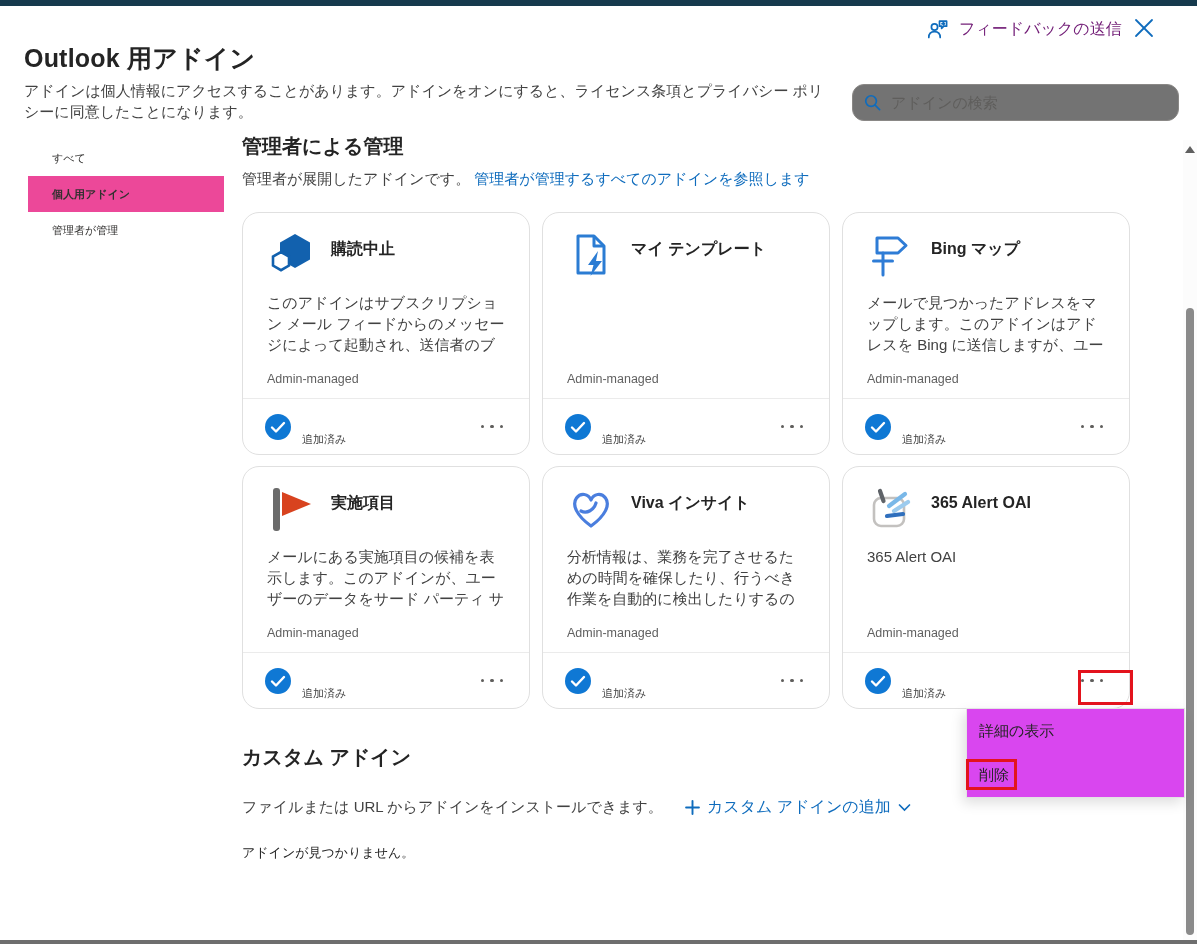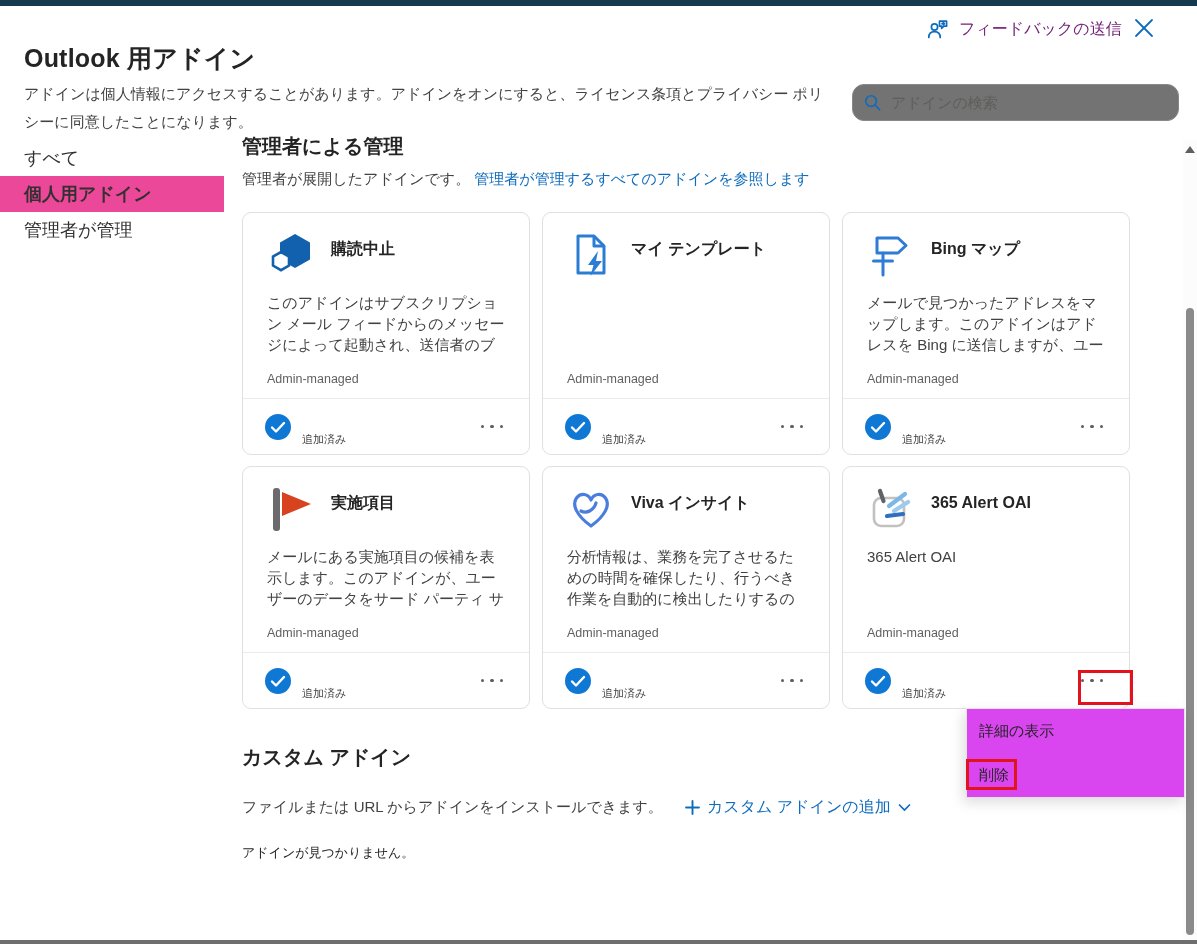--- a/index.html
+++ b/index.html
@@ -9,42 +9,42 @@
     font-family:"Liberation Sans", sans-serif; color:#242424;
   }
   .topbar { position:absolute; left:0; top:0; width:1197px; height:6px; background:#163a4d; }
   .bottom-line { position:absolute; left:0; bottom:0; width:1197px; height:4px; background:#6e6e6e; }
 
   
   .feedback { position:absolute; left:926px; top:17px; display:flex; align-items:center; gap:9px;
               font-size:16px; color:#701a75; cursor:pointer; }
   .close-btn { position:absolute; left:1131px; top:16px; width:26px; height:26px; background:none; border:none; cursor:pointer; }
   .page-title { position:absolute; left:24px; top:42px; font-size:25px; font-weight:600; letter-spacing:.2px; }
-  .page-desc { position:absolute; left:24px; top:80px; width:814px; font-size:15px; line-height:28px; color:#424242; }
+  .page-desc { position:absolute; left:24px; top:80px; width:814px; font-size:15px; line-height:21px; color:#424242; }
   .search-box { position:absolute; left:852px; top:84px; width:327px; height:37px;
                 border:1px solid #8a8886; border-radius:12px; display:flex; align-items:center;
                 gap:9px; padding:0 10px; background:#737373; }
   .search-box input { flex:1; border:none; outline:none; font-size:15px; font-family:inherit; color:#242424; background:transparent; }
   .search-box input::placeholder { color:#5f5e5c; opacity:1; }
 
   
   .sidebar { position:absolute; left:0; top:140px; width:224px; }
   .side-item { height:36px; display:flex; align-items:center; padding-left:24px;
-               font-size:18px; color:#323130; cursor:pointer; }
+               font-size:11px; color:#323130; cursor:pointer;margin-left:28px; }
   .side-item.selected { background:#ec4899; font-weight:700; }
 
   
   .section-heading { position:absolute; left:242px; top:133px; font-size:20px; font-weight:600; }
   .section-sub { position:absolute; left:242px; top:170px; font-size:15px; color:#424242; white-space:nowrap; }
   .inline-link { color:#0f6cbd; cursor:pointer; text-decoration:none; }
 
   .grid { position:absolute; left:242px; top:212px; display:grid;
           grid-template-columns:repeat(3,288px); gap:11px 12px; }
   .card { position:relative; width:288px; height:243px; background:#fff;
-          border:1px solid #e0e0e0; border-radius:9px; }
+          border:1px solid #e0e0e0; border-radius:17px; }
   .card-icon { position:absolute; left:24px; top:18px; width:48px; height:48px; }
   .card-title { position:absolute; left:88px; top:25px; width:185px; font-size:16px; font-weight:700; line-height:21px; color:#242424; }
   .card-desc { position:absolute; left:24px; top:79px; width:242px; font-size:15px; line-height:21px;
                color:#424242; max-height:65px; overflow:hidden; }
   .card-managed { position:absolute; left:24px; top:159px; font-size:12.5px; color:#616161; }
   .card-footer { position:absolute; left:0; bottom:0; width:286px; height:56px;
                  border-top:1px solid #ebebeb; display:flex; align-items:center; padding:0 22px; }
   .check-badge { width:26px; height:26px; margin-right:11px; flex:0 0 auto; }
   .status-label { font-size:11px; color:#424242;margin-top:26px; }
   .more-btn { margin-left:auto; display:flex; gap:6px; padding:6px 4px; background:none; border:none; cursor:pointer; }

